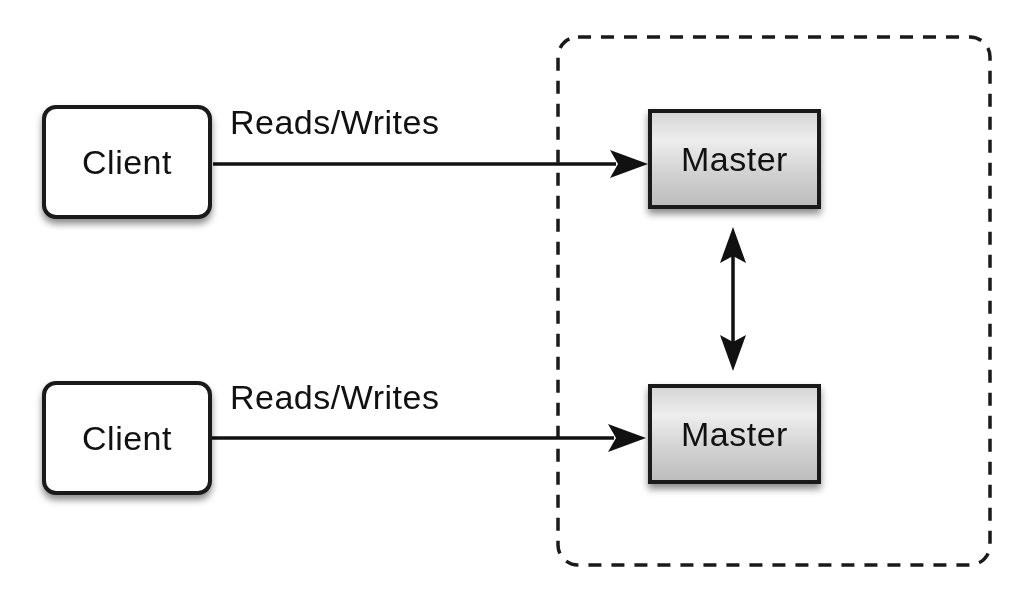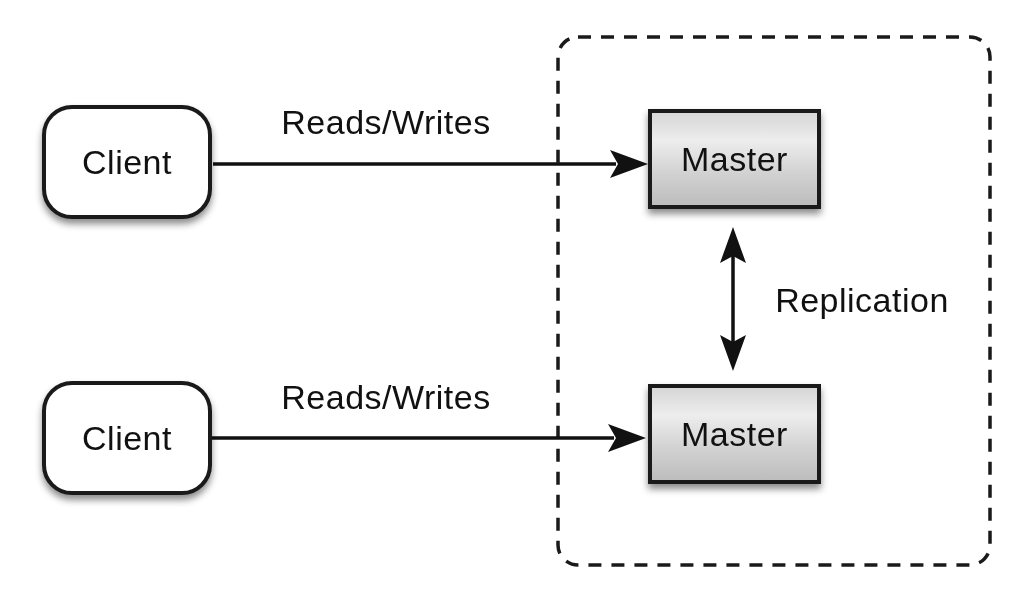--- a/index.html
+++ b/index.html
@@ -29,41 +29,41 @@
     justify-content: center;
     font-size: 34px;
     color: #111111;
     letter-spacing: 0.5px;
   }
   .client {
     width: 170px;
     height: 114px;
     background: #ffffff;
     border: 4px solid #1a1a1a;
-    border-radius: 30px;
+    border-radius: 14px;
     box-shadow: 0 5px 7px rgba(0,0,0,0.45);
     box-sizing: border-box;
   }
   .client-top { left: 42px; top: 105px; }
   .client-bottom { left: 42px; top: 381px; }
   .master {
     width: 173px;
     height: 100px;
     background: linear-gradient(180deg, #d7d7d7 0%, #ededed 30%, #d2d2d2 65%, #bdbdbd 100%);
     border: 4px solid #1a1a1a;
     box-shadow: 0 5px 7px rgba(0,0,0,0.45);
     box-sizing: border-box;
   }
   .master-top { left: 648px; top: 109px; }
   .master-bottom { left: 648px; top: 384px; }
   .edge-label {
     position: absolute;
     font-size: 34px;
     color: #111111;
-    text-align: center;
+    text-align: left;
     white-space: nowrap;
     letter-spacing: 0.5px;
   }
   .rw-top { left: 230px; top: 103px; width: 312px; }
   .rw-bottom { left: 230px; top: 378px; width: 312px; }
   .replication-label { left: 742px; top: 281px; width: 240px; }
 </style>
 </head>
 <body>
 
@@ -99,15 +99,14 @@
 
   <div class="node master master-top">
     <span>Master</span>
   </div>
   <div class="node master master-bottom">
     <span>Master</span>
   </div>
 
   <div class="edge-label rw-top">Reads/Writes</div>
   <div class="edge-label rw-bottom">Reads/Writes</div>
-  <div class="edge-label replication-label">Replication</div>
 
 </div>
 
 </body></html>

